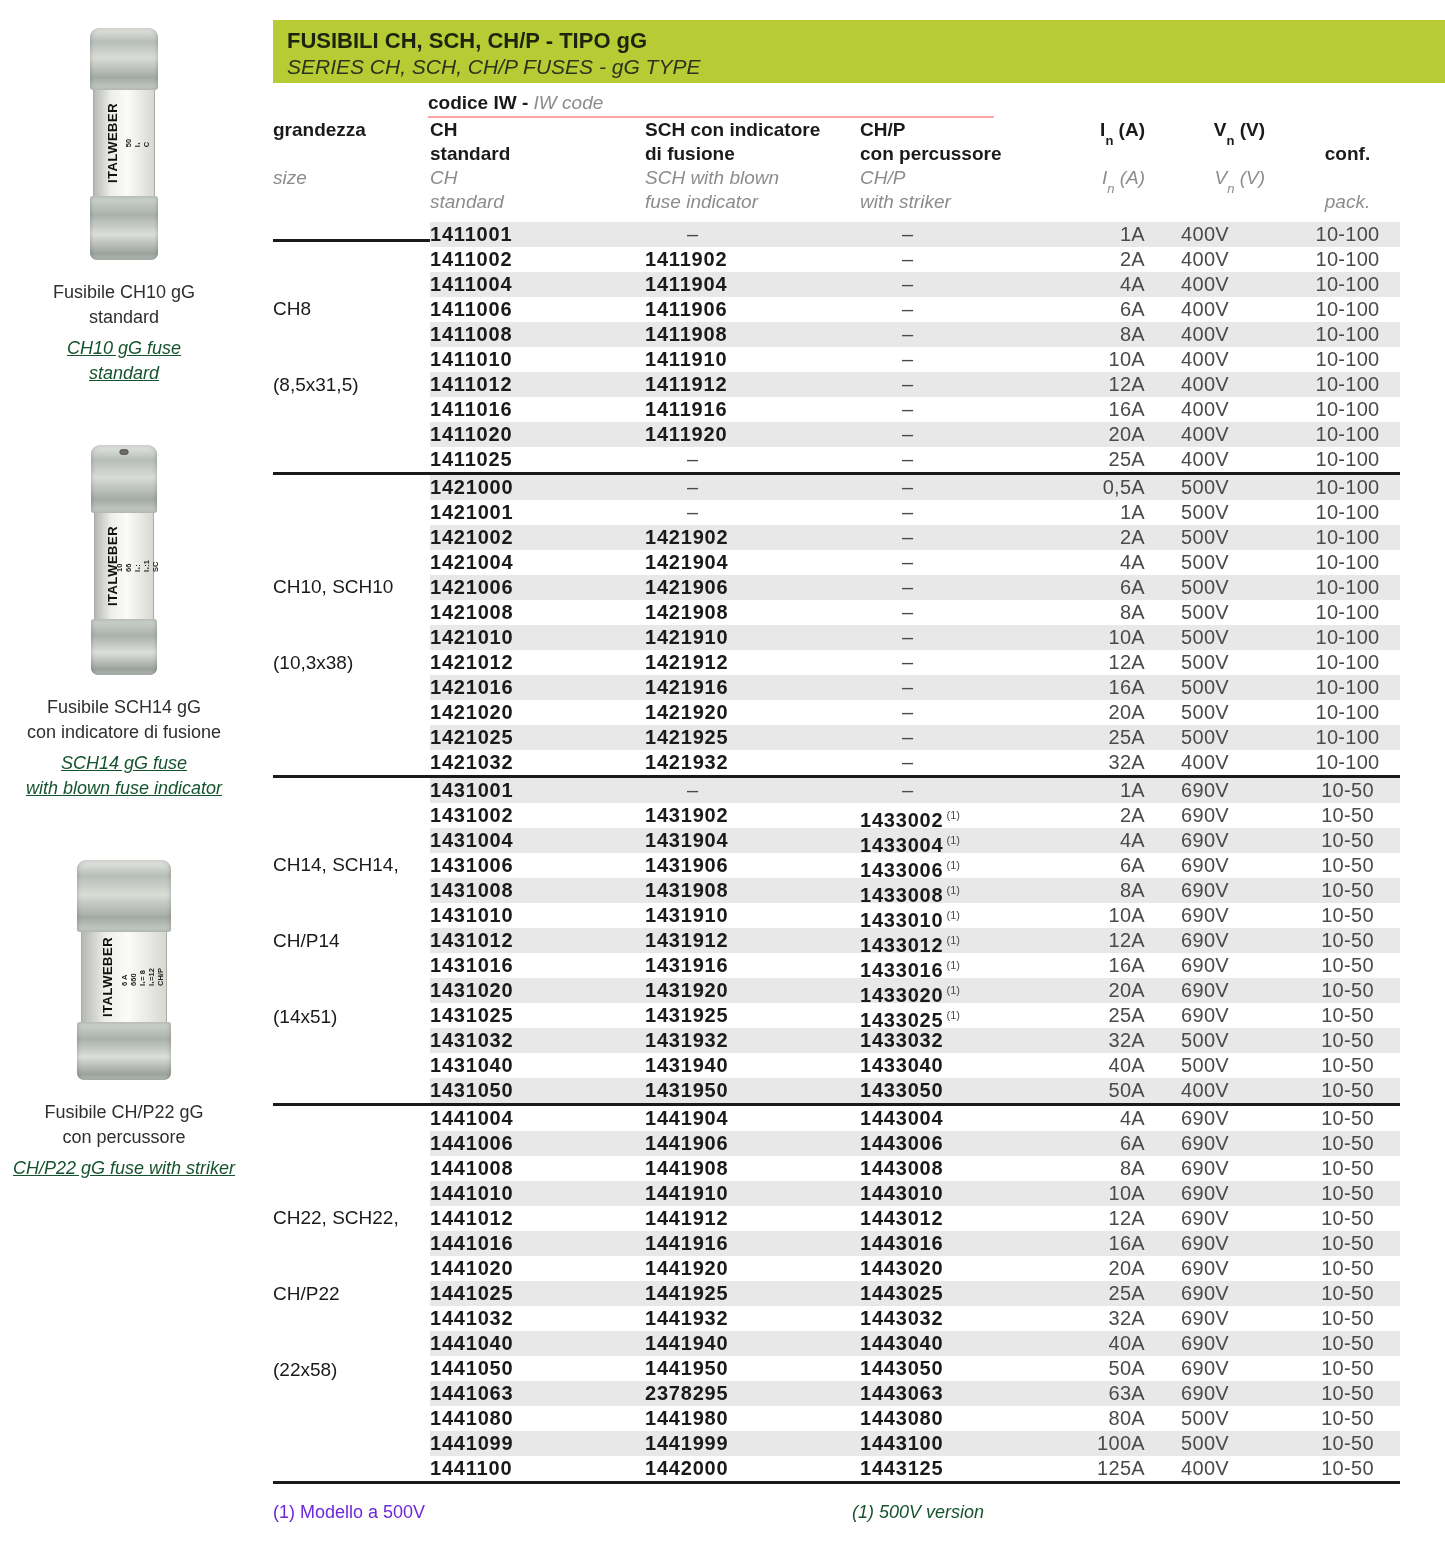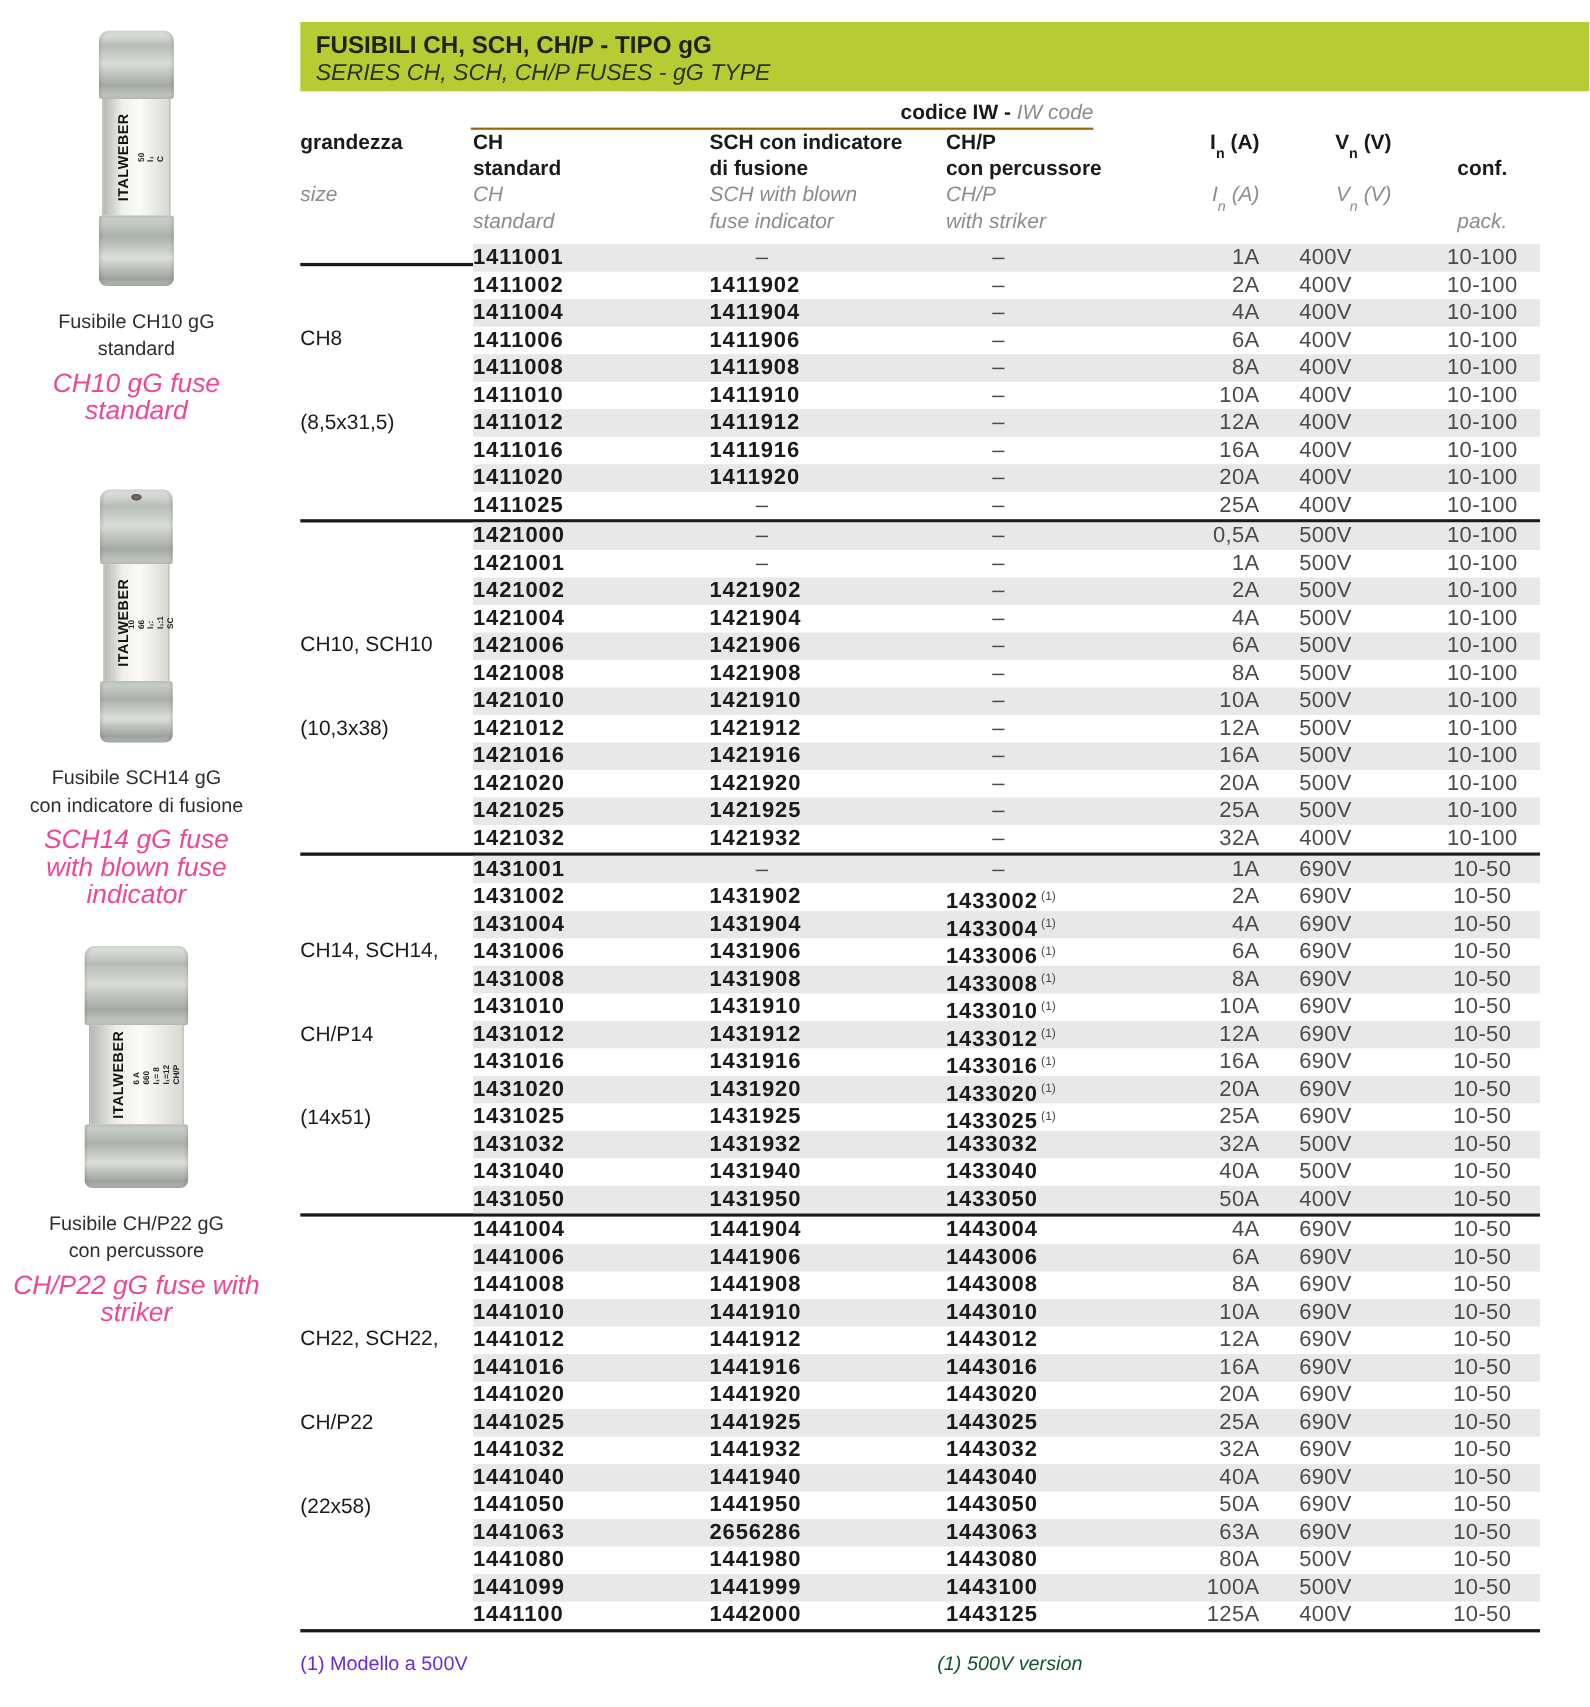--- a/index.html
+++ b/index.html
@@ -17,31 +17,31 @@
   .fbody{position:relative;margin:0 auto;
        background:linear-gradient(90deg,#b5b8b3 0%,#eeeeea 28%,#fbfbf8 55%,#d8d8d3 100%);
        border-left:1px solid #a8aba6;border-right:1px solid #a8aba6;}
   .brand{position:absolute;top:50%;left:30%;transform:translate(-50%,-50%) rotate(-90deg);
        font-weight:bold;color:#111;white-space:nowrap;letter-spacing:.5px;}
   .marks{position:absolute;top:50%;left:72%;transform:translate(-50%,-50%) rotate(-90deg);
        font-size:7.5px;line-height:9px;color:#222;white-space:pre-line;text-align:left;font-weight:bold;}
   .indicator-dot{position:absolute;top:4px;left:50%;transform:translateX(-50%);
        width:9px;height:6px;border-radius:50%;background:#6d6d6d;box-shadow:inset 0 0 2px #3c2a2a;}
   .cap-it{font-size:18px;line-height:25px;color:#2e2e2e;margin-top:20px;}
-  .cap-en{font-size:24px;line-height:25px;color:#ec4899;font-style:italic;margin-top:6px;}
+  .cap-en{font-size:18px;line-height:25px;color:#14532d;font-style:italic;margin-top:6px;text-decoration:underline;}
 
   
   .title-bar{position:absolute;left:273px;top:20px;width:1201px;height:63px;
        background:var(--accent,#b7cb35);padding:0;box-sizing:border-box;}
   .title-bar .t1{font-size:22px;font-weight:bold;color:#1c2410;padding:8px 0 0 14px;line-height:26px;}
   .title-bar .t2{font-size:21px;font-style:italic;color:#2a331c;padding-left:14px;line-height:26px;}
 
   
-  .code-hdr{position:absolute;left:428px;top:92px;width:566px;text-align:right;
-       border-bottom:2px solid #a16207;padding-bottom:3px;font-size:19px;line-height:21px;}
+  .code-hdr{position:absolute;left:428px;top:92px;width:566px;text-align:left;
+       border-bottom:2px solid #fca5a5;padding-bottom:3px;font-size:19px;line-height:21px;}
   .code-hdr .bold{font-weight:bold;color:#1a1a1a;}
   .code-hdr .ital{font-style:italic;color:#8c8c8c;}
 
   .thead{position:absolute;left:273px;top:118px;width:1127px;display:grid;
        grid-template-columns:157px 215px 215px 185px 100px 120px 135px;
        border-bottom:3px solid #1a1a1a;padding-bottom:1px;}
   .thead .hline{font-size:19px;line-height:24px;height:24px;}
   .thead .b{font-weight:bold;color:#1a1a1a;}
   .thead .i{font-style:italic;color:#8c8c8c;}
   .hcol.num{text-align:right;}
@@ -595,21 +595,21 @@
           <div class="row">
             <div class="cell c-ch code">1441050</div>
             <div class="cell c-sch code">1441950</div>
             <div class="cell c-chp code">1443050</div>
             <div class="cell c-in val">50A</div>
             <div class="cell c-vn val">690V</div>
             <div class="cell c-conf val">10-50</div>
           </div>
           <div class="row shaded">
             <div class="cell c-ch code">1441063</div>
-            <div class="cell c-sch code">2656286</div>
+            <div class="cell c-sch code">2378295</div>
             <div class="cell c-chp code">1443063</div>
             <div class="cell c-in val">63A</div>
             <div class="cell c-vn val">690V</div>
             <div class="cell c-conf val">10-50</div>
           </div>
           <div class="row">
             <div class="cell c-ch code">1441080</div>
             <div class="cell c-sch code">1441980</div>
             <div class="cell c-chp code">1443080</div>
             <div class="cell c-in val">80A</div>

